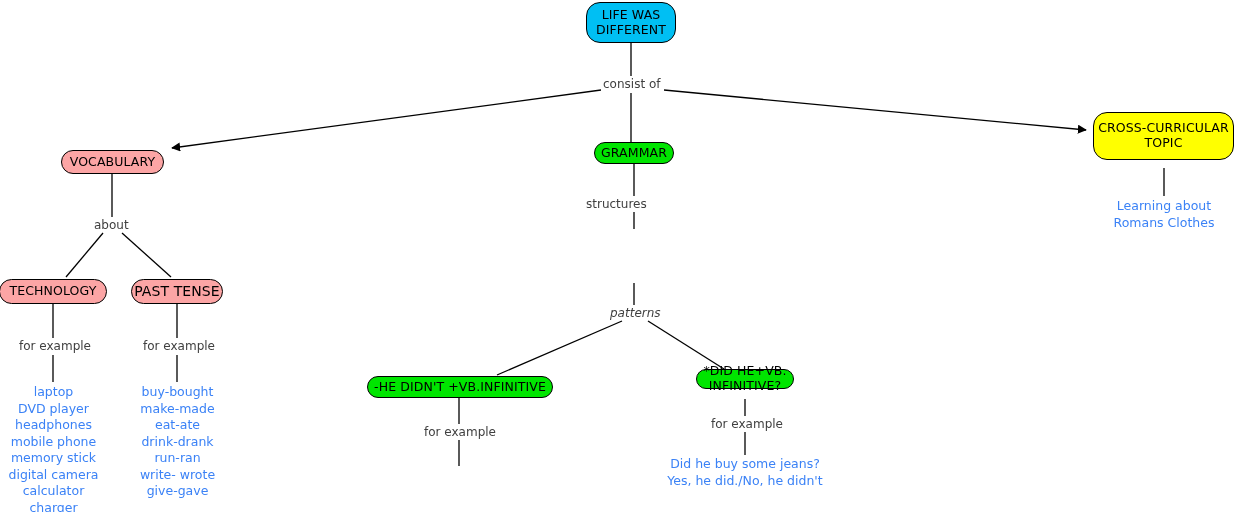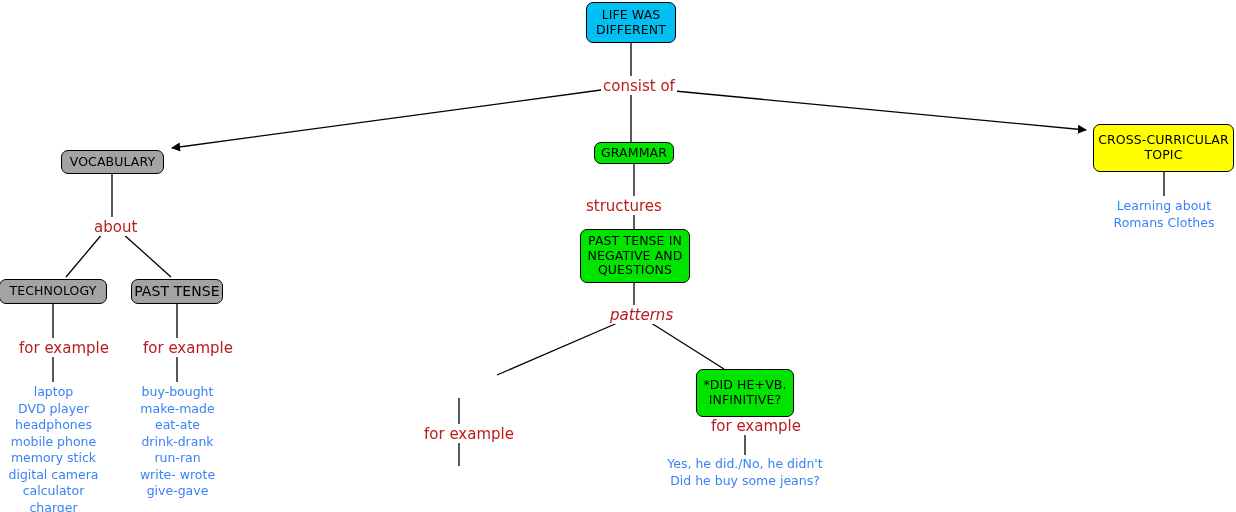--- a/index.html
+++ b/index.html
@@ -22,41 +22,41 @@
     left: 0;
     top: 0;
     width: 1236px;
     height: 512px;
     pointer-events: none;
   }
   .node {
     position: absolute;
     box-sizing: border-box;
     border: 1.6px solid #000000;
-    border-radius: 7px;
+    border-radius: 14px;
     display: flex;
     align-items: center;
     justify-content: center;
     text-align: center;
     color: #000000;
     font-family: "DejaVu Sans", sans-serif;
     line-height: 1.18;
     letter-spacing: 0.1px;
     z-index: 3;
   }
   .node.cyan   { background: #00BFF3; }
-  .node.orange { background: #a3a3a3; }
+  .node.orange { background: #fca5a5; }
   .node.green  { background: #00E500; }
   .node.yellow { background: #FFFF00; }
 
   .label {
     position: absolute;
-    color: #b91c1c;
-    font-family: "DejaVu Sans", sans-serif;
-    font-size: 15px;
+    color: #404040;
+    font-family: "DejaVu Sans", sans-serif;
+    font-size: 12px;
     text-align: center;
     white-space: nowrap;
     z-index: 4;
     background: #ffffff;
     padding: 0 2px;
   }
   .leaf {
     position: absolute;
     color: #3b82f6;
     font-family: "DejaVu Sans", sans-serif;
@@ -164,49 +164,45 @@
     <span>write- wrote</span>
     <span>give-gave</span>
   </div>
 
   <div class="node green" style="left:594px; top:142px; width:80px; height:22px; font-size:12.5px;">
     <span>GRAMMAR</span>
   </div>
 
   <div class="label" style="left:584px; top:197px;">structures</div>
 
-  <div class="node green" style="left:580px; top:229px; width:110px; height:54px; font-size:12.5px;">
-    <div>
-      <div>PAST TENSE IN</div>
-      <div>NEGATIVE AND</div>
-      <div>QUESTIONS</div>
-    </div>
-  </div>
 
   <div class="label" style="left:608px; top:306px;font-style:italic;">patterns</div>
 
-
-  <div class="node green" style="left:696px; top:369px; width:98px; height:48px; font-size:12.5px;">
+  <div class="node green" style="left:367px; top:376px; width:186px; height:22px; font-size:12.5px;">
+    <span>-HE DIDN'T +VB.INFINITIVE</span>
+  </div>
+
+  <div class="node green" style="left:696px; top:369px; width:98px; height:20px; font-size:12.5px;">
     <div>
       <div>*DID HE+VB.</div>
       <div>INFINITIVE?</div>
     </div>
   </div>
 
   <div class="label" style="left:422px; top:425px;">for example</div>
 
   <div class="label" style="left:709px; top:417px;">for example</div>
 
 
   <div class="leaf" style="left:655px; top:456px; width:180px;">
+    <span>Did he buy some jeans?</span>
     <span>Yes, he did./No, he didn't</span>
-    <span>Did he buy some jeans?</span>
-  </div>
-
-  <div class="node yellow" style="left:1093px; top:124px; width:141px; height:48px; font-size:12.5px;">
+  </div>
+
+  <div class="node yellow" style="left:1093px; top:112px; width:141px; height:48px; font-size:12.5px;">
     <div>
       <div>CROSS-CURRICULAR</div>
       <div>TOPIC</div>
     </div>
   </div>
 
   <div class="leaf" style="left:1094px; top:198px; width:140px;">
     <span>Learning about</span>
     <span>Romans Clothes</span>
   </div>

